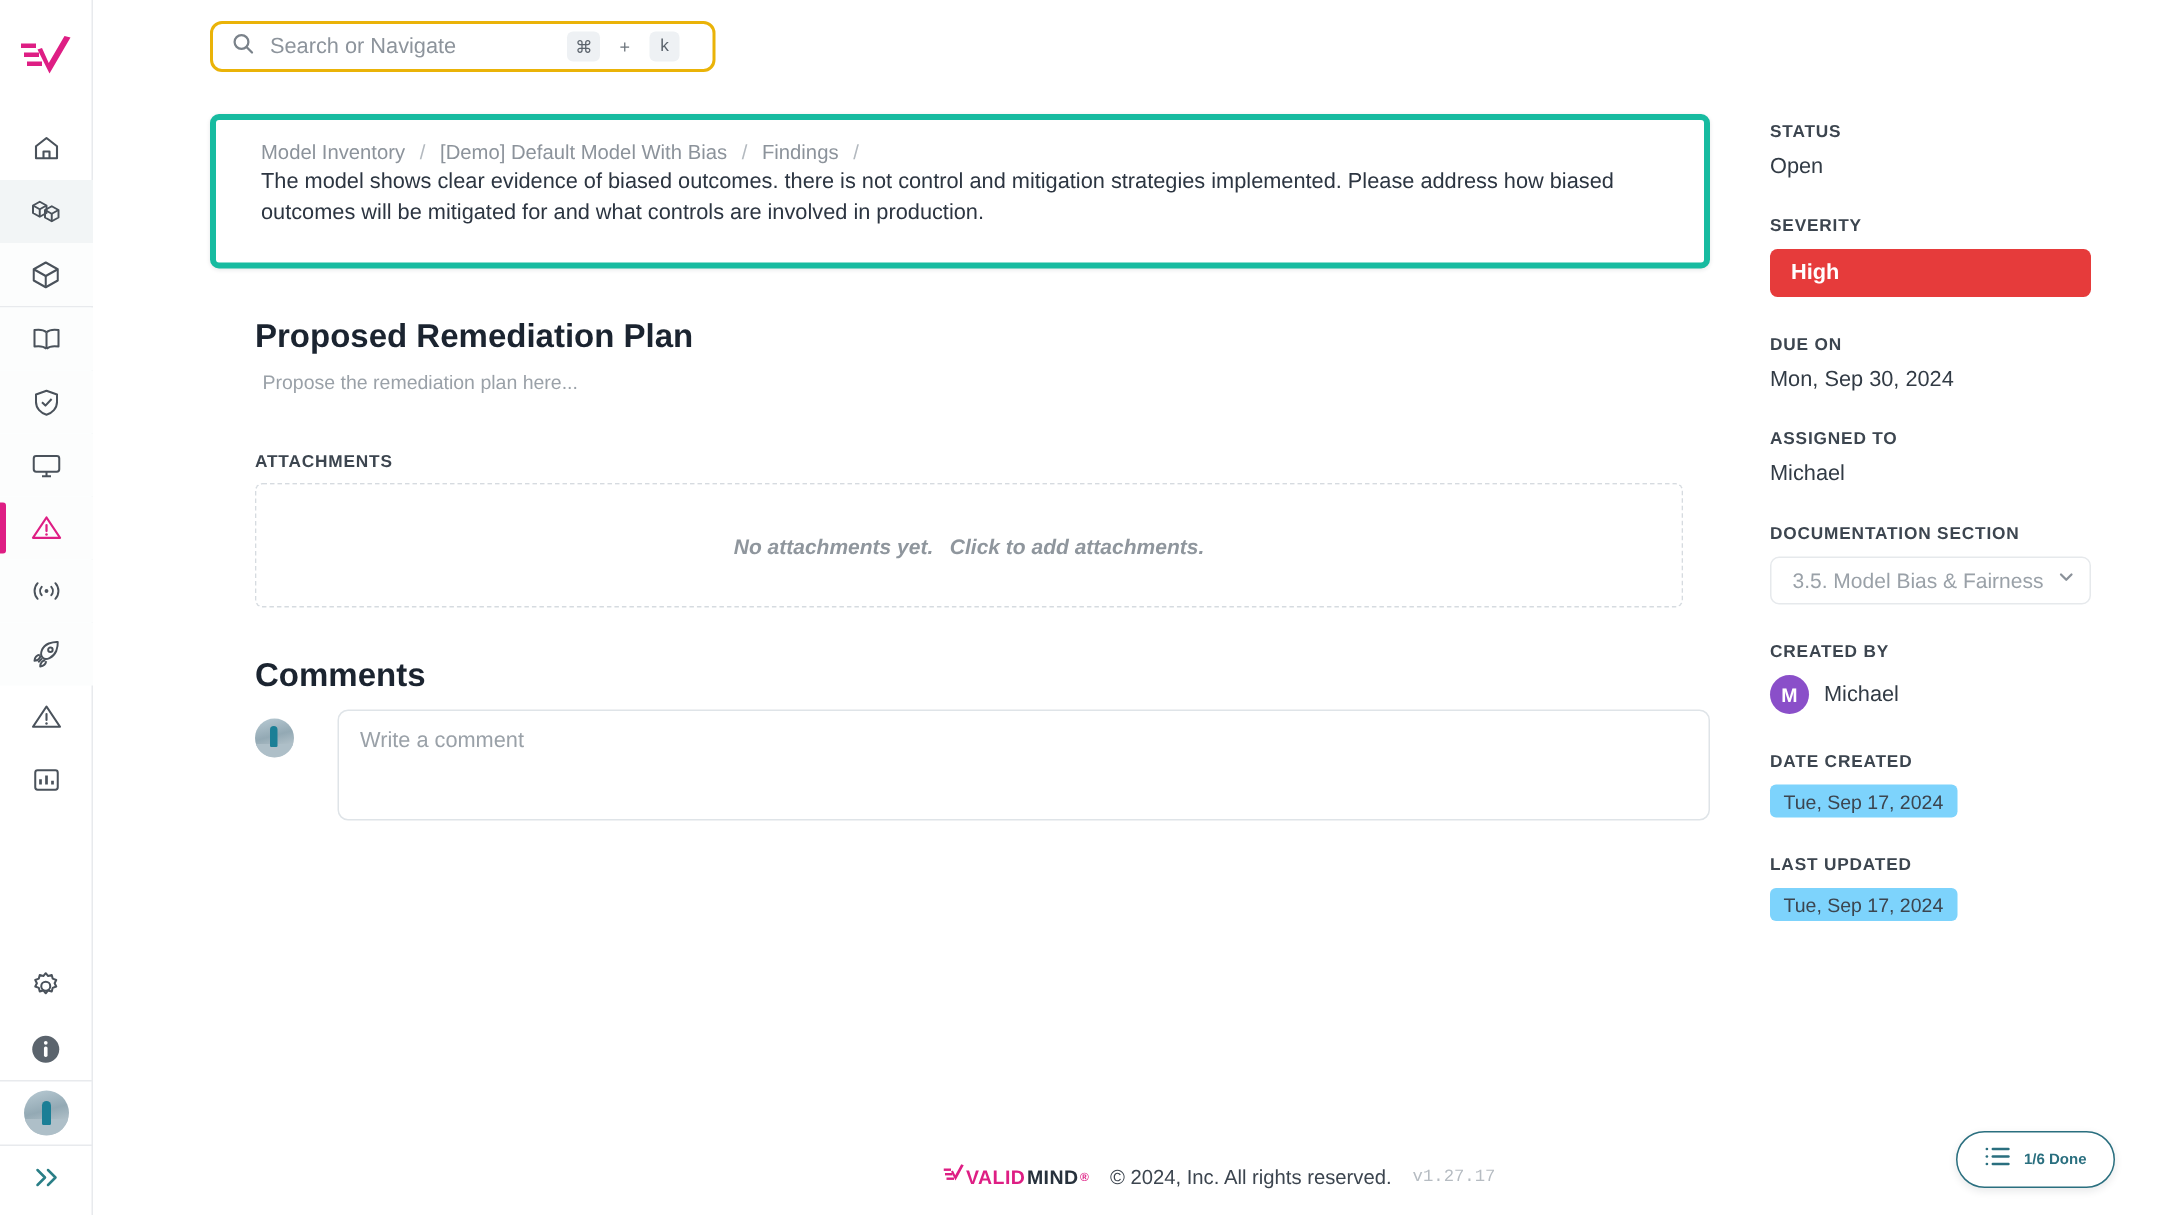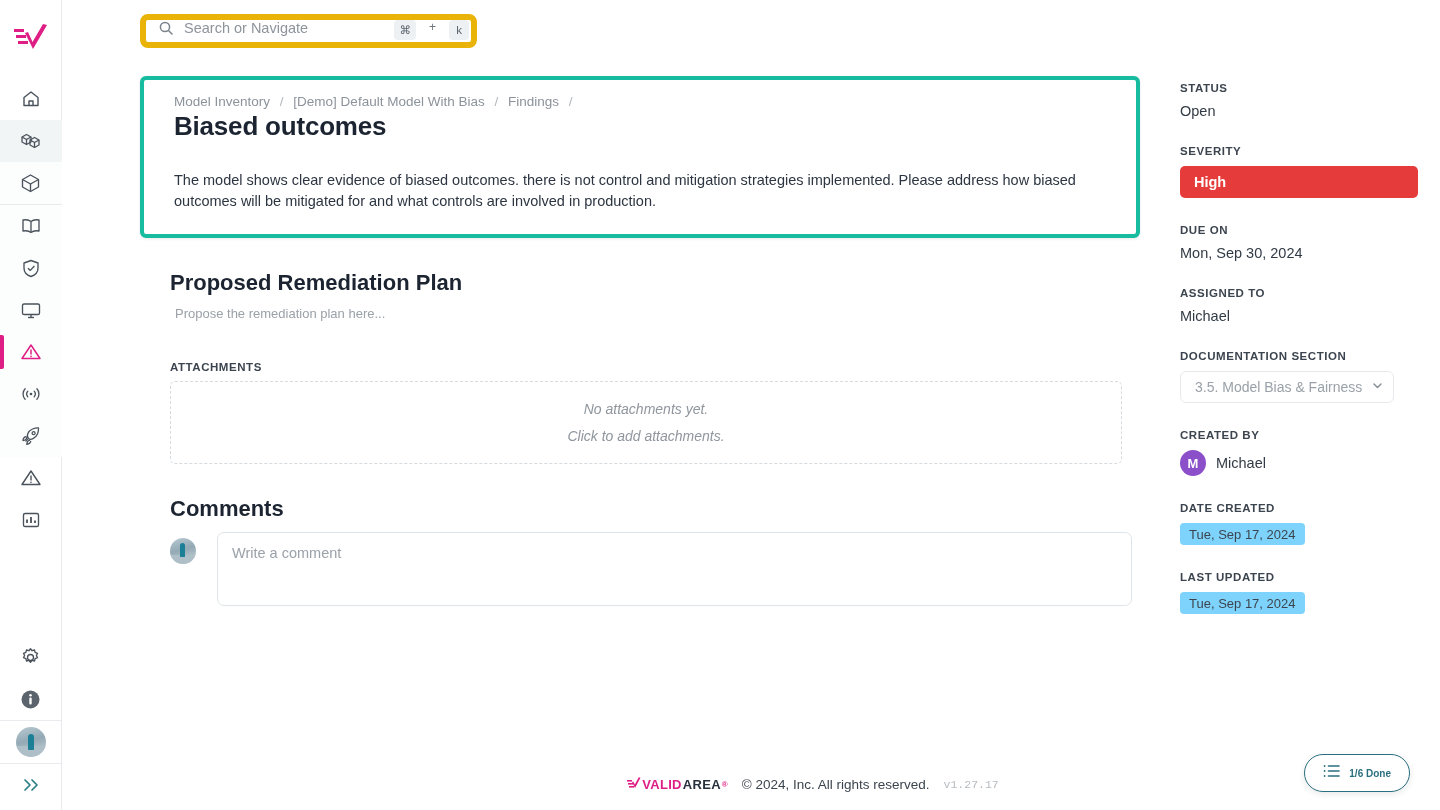--- a/index.html
+++ b/index.html
@@ -54,23 +54,23 @@
   .rail-expand { width:62px; height:46px; display:flex; align-items:center; justify-content:center; cursor:pointer;}
 
   
   .main {
     flex: 1 1 auto; height: 810px; position: relative;
     padding: 0; overflow: hidden;
   }
   .topbar { height: 76px; padding: 14px 0 0 78px; }
   .search-box {
     width: 337px; height: 34px;
-    border: 6px solid #eab308; border-radius: 8px;
-    display: flex; align-items: flex-start; gap: 10px;
-    padding: 0 2px 0 12px; background: #fff; cursor: text;
+    border: 2px solid #eab308; border-radius: 8px;
+    display: flex; align-items: center; gap: 10px;
+    padding: 0 22px 0 12px; background: #fff; cursor: text;
   }
   .search-placeholder { font-size: 14.5px; color: #8d949c; flex: 1 1 auto; }
   .kbd {
     display:inline-flex; align-items:center; justify-content:center;
     min-width: 20px; height: 20px; padding: 0 5px;
     background: #eef1f4; border-radius: 4px;
     font-size: 11.5px; color: #5b636c;
   }
   .kbd-plus { font-size: 12px; color: #6c747c; padding: 0 3px; }
 
@@ -102,27 +102,27 @@
     font-size: 13px; color: #9aa1a8; margin-left: 35px;
   }
   .field-label {
     font-size: 11.5px; font-weight: 700; letter-spacing: .55px;
     color: #3c454f; text-transform: uppercase;
   }
   .attach-label { margin: 40px 0 8px 30px; }
   .attach-drop {
     margin-left: 30px; width: 952px; height: 83px;
     border: 1px dashed #d6dbe0; border-radius: 5px;
-    display: flex; flex-direction: column; align-items: center; justify-content: center;
-    gap: 11px; cursor: pointer;
+    display: flex; flex-direction: row; align-items: center; justify-content: center;
+    gap: 11px; cursor: pointer; font-weight: bold;
   }
   .attach-line { font-size: 14px; font-style: italic; color: #8f969d; }
 
   .comments-head { margin: 32px 0 10px 30px; }
-  .comment-row { display: flex; gap: 21px; margin-left: 30px; align-items: flex-start; }
+  .comment-row { display: flex; gap: 21px; margin-left: 30px; align-items: flex-start; justify-content: space-between; }
   .comment-avatar {
     width: 26px; height: 26px; border-radius: 50%; flex: 0 0 26px;
     background: linear-gradient(165deg,#b9cbd4 0%,#93a9b4 45%,#cfd8dd 100%);
     position: relative; overflow: hidden; margin-top: 6px;
   }
   .comment-avatar::after {
     content:""; position:absolute; left:10px; top:5px; width:5px; height:14px;
     background:#1b7f96; border-radius:3px 3px 1px 1px;
   }
   .comment-avatar::before {
@@ -138,21 +138,21 @@
   .comment-input::placeholder { color: #9aa1a8; }
 
   
   .meta-block { margin-bottom: 26px; }
   .meta-label {
     font-size: 11.5px; font-weight: 700; letter-spacing: .55px;
     color: #3c454f; text-transform: uppercase; margin-bottom: 9px;
   }
   .meta-value { font-size: 14.5px; color: #323b45; }
   .severity-badge {
-    width: 238px; height: 32px; border-radius: 5px;
+    width: 214px; height: 32px; border-radius: 5px;
     background: #e63b3b; color: #ffffff;
     display: flex; align-items: center; padding-left: 14px;
     font-size: 14.5px; font-weight: 700; cursor: pointer;
   }
   .doc-select {
     width: 214px; height: 32px; border: 1px solid #e6e9ec; border-radius: 6px;
     display: flex; align-items: center; justify-content: space-between;
     padding: 0 9px 0 14px; cursor: pointer;
   }
   .doc-select-text {
@@ -392,21 +392,20 @@
 
         <div class="finding-card">
           <div class="breadcrumb">
             <span class="crumb">Model Inventory</span>
             <span class="sep">/</span>
             <span class="crumb">[Demo] Default Model With Bias</span>
             <span class="sep">/</span>
             <span class="crumb">Findings</span>
             <span class="sep">/</span>
           </div>
-          <div class="finding-title">Biased outcomes</div>
           <div class="finding-desc">The model shows clear evidence of biased outcomes. there is not control and mitigation strategies implemented. Please address how biased outcomes will be mitigated for and what controls are involved in production.</div>
         </div>
 
         <div class="section-head">Proposed Remediation Plan</div>
         <div class="remediation-placeholder">Propose the remediation plan here...</div>
 
         <div class="field-label attach-label">ATTACHMENTS</div>
         <div class="attach-drop">
           <div class="attach-line">No attachments yet.</div>
           <div class="attach-line">Click to add attachments.</div>
@@ -480,21 +479,21 @@
           <svg width="14" height="13" viewBox="0 0 14 13">
             <g fill="#de1e84">
               <rect x="0" y="3" width="5" height="1.6"></rect>
               <rect x="1" y="6" width="5" height="1.6"></rect>
               <rect x="2" y="9" width="5" height="1.6"></rect>
               <path d="M5 5 L8 11 L13.5 .8 L11.8 .2 L7.8 7.5 L6.3 4.4 Z"></path>
             </g>
           </svg>
         </span>
         <span class="vm-valid">VALID</span>
-        <span class="vm-mind">AREA</span>
+        <span class="vm-mind">MIND</span>
         <span class="vm-tm">®</span>
       </div>
       <span class="copyright">© 2024, Inc. All rights reserved.</span>
       <span class="version">v1.27.17</span>
     </div>
 
     <div class="done-fab">
       <span>
         <svg width="17" height="14" viewBox="0 0 17 14" fill="none" stroke="#2a6f7f" stroke-width="1.6" stroke-linecap="round">
           <circle cx="1.6" cy="2" r=".9" fill="#2a6f7f" stroke="none"></circle>

